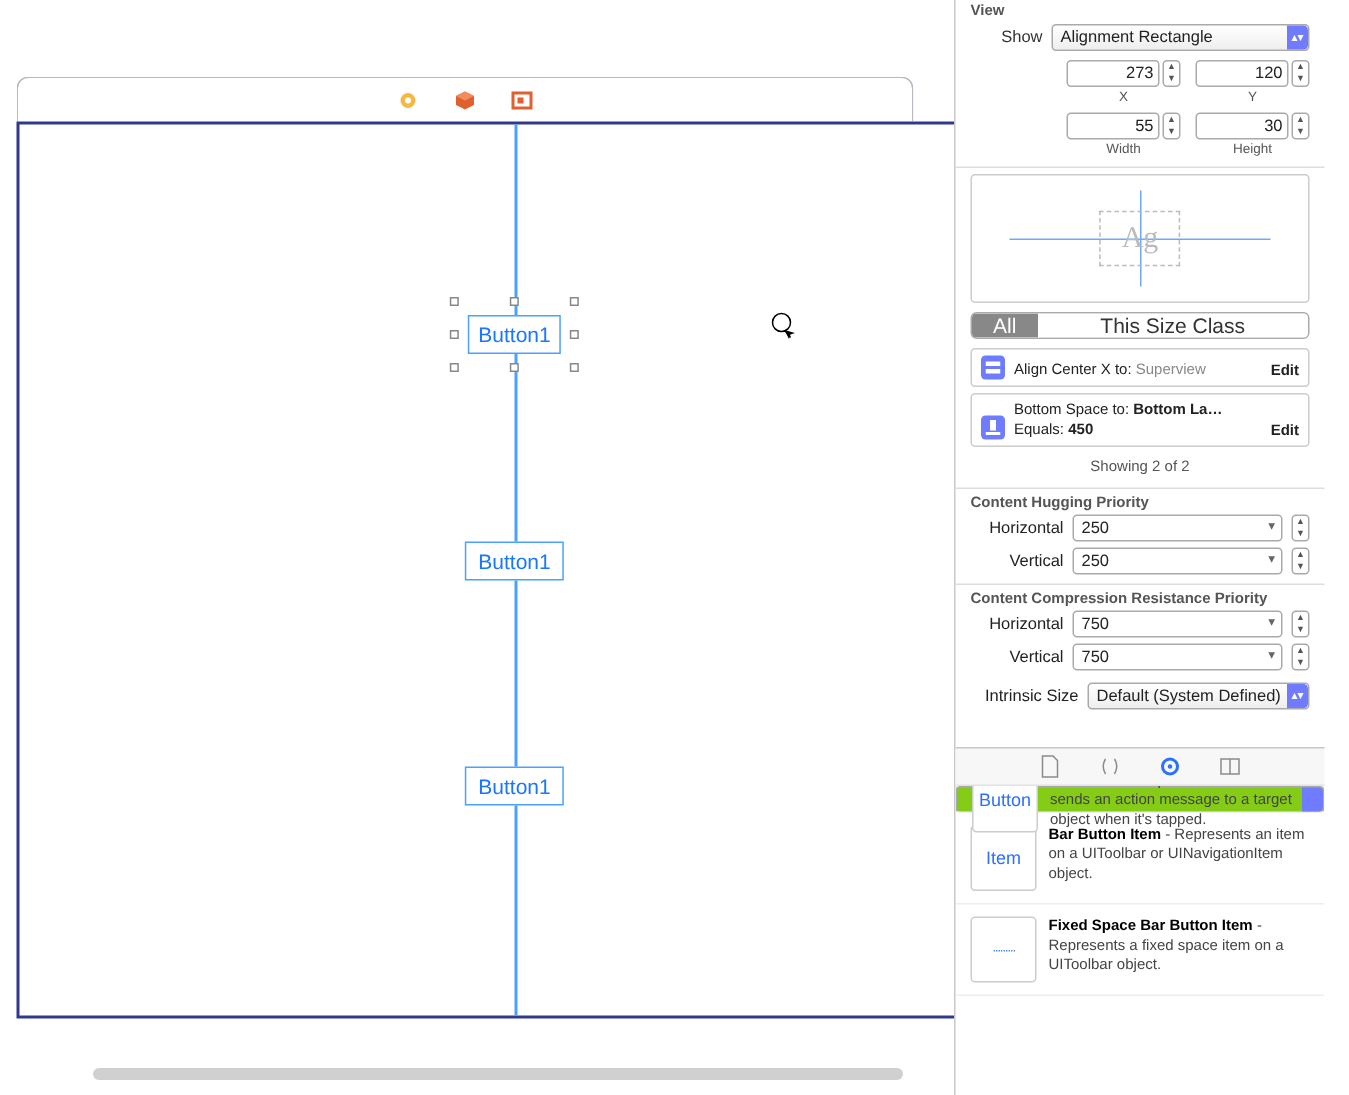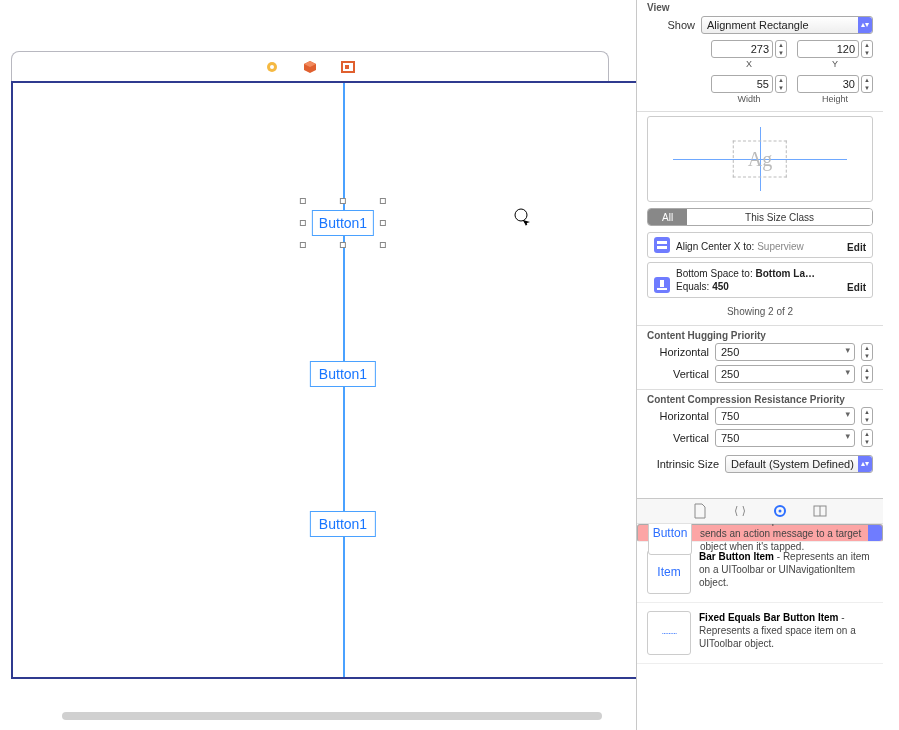--- a/index.html
+++ b/index.html
@@ -48,21 +48,21 @@
 .stepper div { flex: 1; display: flex; align-items: center; justify-content: center; color: #555; }
 .pair { display: flex; flex-direction: column; align-items: center; gap: 1px; }
 .pair .cap { font-size: 9px; color: #555; }
 .hr { height: 1px; background: #ddd; margin: 4px 0; }
 
 .constraints-box { margin: 4px 10px; border: 1px solid #ccc; border-radius: 3px; height: 86px; position: relative; background: #fff; }
 .constraints-box .ag { position: absolute; left: 50%; top: 50%; transform: translate(-50%,-50%); border: 1px dashed #bbb; padding: 6px 14px; font-family: Georgia, serif; font-size: 20px; color: #bbb; }
 .constraints-box .hline { position: absolute; left: 25px; right: 25px; top: 50%; height: 1px; background: #6ea8ff; }
 .constraints-box .vline { position: absolute; top: 10px; bottom: 10px; left: 50%; width: 1px; background: #6ea8ff; }
 
-.tabseg { margin: 6px 10px; display: flex; border: 1px solid #aaa; border-radius: 4px; overflow: hidden; height: 18px; font-size: 10px; text-align: center; }
+.tabseg { margin: 6px 10px; display: flex; border: 1px solid #aaa; border-radius: 4px; overflow: hidden; height: 18px; font-size: 14px; text-align: center; }
 .tabseg .seg { padding: 0 14px; display: flex; align-items: center; cursor: pointer; }
 .tabseg .seg.on { background: #888; color: #fff; }
 .tabseg .seg.off { background: #fff; color: #333; flex: 1; justify-content: center; }
 
 .constraint-item { margin: 4px 10px; border: 1px solid #ccc; border-radius: 3px; padding: 4px 6px; display: flex; align-items: flex-end; gap: 6px; font-size: 10px; }
 .constraint-item .cicon { width: 16px; height: 16px; background: #6f7cff; border-radius: 3px; display: flex; align-items: center; justify-content: center; }
 .constraint-item .cicon svg { display: block; }
 .constraint-item .body { flex: 1; line-height: 13px; }
 .constraint-item .body .v { color: #888; }
 .constraint-item .edit { font-weight: 600; font-size: 10px; cursor: pointer; }
@@ -78,21 +78,21 @@
 .lib-tabs { position: absolute; left: 0; right: 0; top: 498px; height: 26px; border-top: 1px solid #c8c8c8; border-bottom: 1px solid #e2e2e2; display: flex; align-items: center; justify-content: center; gap: 24px; background: #f7f7f7; }
 .lib-tabs .lt { width: 16px; height: 16px; display: flex; align-items: center; justify-content: center; color: #8b8b8b; }
 .lib-tabs .lt.active { color: #2d6fff; }
 
 .lib-list { position: absolute; left: 0; right: 0; top: 524px; bottom: 0; overflow: hidden; }
 .lib-item { display: flex; gap: 8px; padding: 8px 10px; border-bottom: 1px solid #eee; }
 .lib-item .preview { width: 44px; height: 44px; border: 1px solid #ccc; border-radius: 3px; display: flex; align-items: center; justify-content: center; font-size: 12px; color: #2d6fff; background: #fff; }
 .lib-item .preview.dots { color: #2d6fff; letter-spacing: -1px; font-size: 8px; }
 .lib-item .txt { flex: 1; font-size: 10px; color: #444; line-height: 13px; }
 .lib-item .txt b { font-size: 10px; color: #000; }
-.lib-item.sel { background: #fca5a5; }
+.lib-item.sel { background: #84cc16; }
 </style>
 </head>
 <body>
 
 <div class="canvas-area">
   <div class="ib-toolbar">
     <span class="ticon">
       <svg width="16" height="16">
           <circle cx="8" cy="8" r="5" fill="#f5b942"></circle>
           <circle cx="8" cy="8" r="2" fill="#fff"></circle>
@@ -323,16 +323,16 @@
     <div class="lib-item sel">
       <div class="preview">Button</div>
       <div class="txt"><b>Button</b><span> - Intercepts touch events and sends an action message to a target object when it's tapped.</span></div>
     </div>
     <div class="lib-item">
       <div class="preview">Item</div>
       <div class="txt"><b>Bar Button Item</b><span> - Represents an item on a UIToolbar or UINavigationItem object.</span></div>
     </div>
     <div class="lib-item">
       <div class="preview dots">·········</div>
-      <div class="txt"><b>Fixed Equals Bar Button Item</b><span> - Represents a fixed space item on a UIToolbar object.</span></div>
+      <div class="txt"><b>Fixed Space Bar Button Item</b><span> - Represents a fixed space item on a UIToolbar object.</span></div>
     </div>
   </div>
 </div>
 
 </body></html>

